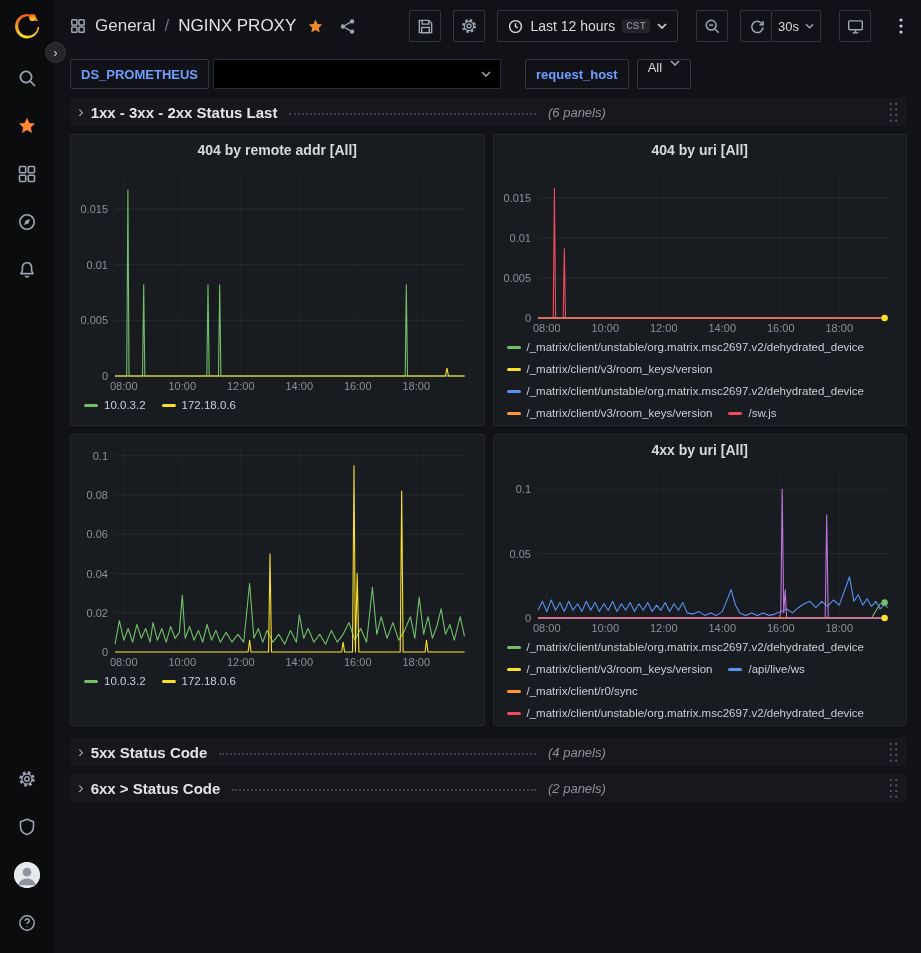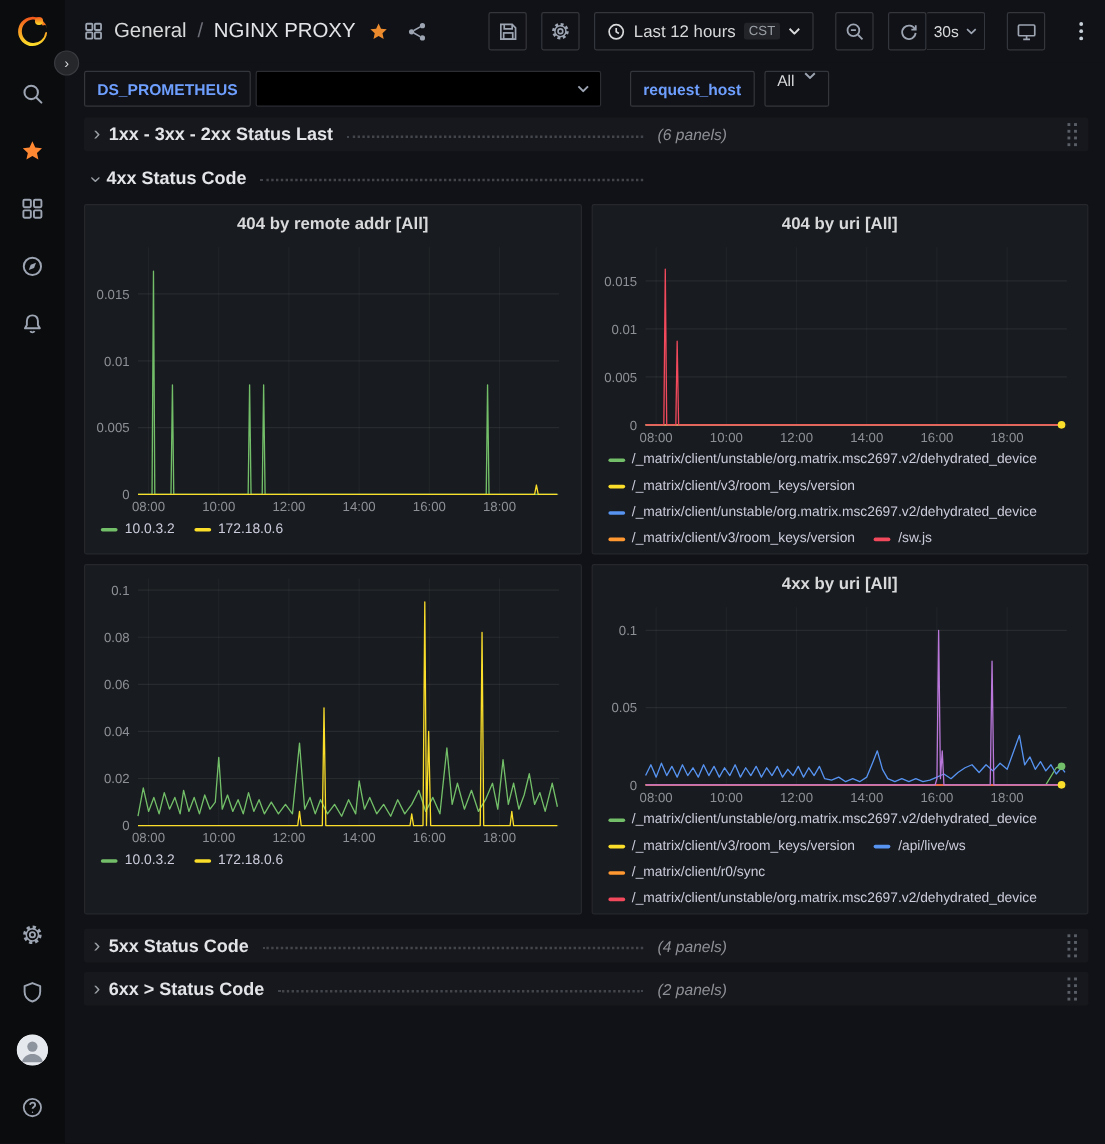--- a/index.html
+++ b/index.html
@@ -22,21 +22,21 @@
   .crumb .div{color:#6e7079;}
   .crumb .dash{color:#e3e4e8;font-weight:500;cursor:pointer;}
   .crumb-icon{color:#9da5b3;display:flex;}
   .star-fav{color:#eb8b2d;display:flex;cursor:pointer;margin-left:2px;}
   .share-ic{color:#9da5b3;display:flex;cursor:pointer;margin-left:6px;}
   .tb-actions{margin-left:auto;display:flex;align-items:center;}
   .tb-btn{height:32px;min-width:32px;border:1px solid #34363d;border-radius:2px;display:flex;align-items:center;justify-content:flex-end;color:#9da5b3;background:transparent;box-sizing:border-box;cursor:pointer;padding:0 6px;}
   .tb-gap{width:12px;}
   .tb-gap-lg{width:18px;}
   .timepick{gap:7px;padding:0 10px;color:#d8d9da;font-size:14px;}
-  .tz-badge{font-size:11px;color:#9aa0a6;background:#23242a;border-radius:2px;padding:1px 4px;}
+  .tz-badge{font-size:11px;color:#9aa0a6;background:#23242a;border-radius:2px;padding:1px 4px;font-family:Liberation Mono, monospace;}
   .tb-group{display:flex;}
   .tb-group .tb-btn+. tb-btn{border-left:none;}
   .tb-group .tb-btn:last-child{border-left:none;gap:6px;color:#d8d9da;font-size:13px;}
   .kebab-btn{border:none;min-width:24px;padding:0 4px;}
 
   
   .content{position:absolute;left:54px;top:52px;right:0;bottom:0;background:#111217;overflow:hidden;}
   .varbar{display:flex;align-items:center;padding:7px 16px 9px;height:30px;}
   .var-label{height:30px;display:flex;align-items:center;padding:10px 10px;border:1px solid #34363d;border-radius:2px;color:#6e9fff;font-size:13px;font-weight:700;box-sizing:border-box;cursor:pointer;}
   .var-black{width:288px;height:30px;background:#000;border:1px solid #2b2d33;border-radius:2px;display:flex;align-items:center;justify-content:flex-end;padding:0 9px;box-sizing:border-box;margin-left:4px;color:#9da5b3;cursor:pointer;}
@@ -306,27 +306,20 @@
     <div class="row collapsed">
       <div class="row-lead">
         <span class="chev">›</span>
         <span class="row-title">1xx - 3xx - 2xx Status Last</span>
         <span class="leader"></span>
       </div>
       <span class="row-count">(6 panels)</span>
       <span class="grip"></span>
     </div>
 
-    <div class="row expanded">
-      <div class="row-lead">
-        <span class="chev">›</span>
-        <span class="row-title">4xx Status Code</span>
-        <span class="leader"></span>
-      </div>
-    </div>
 
     <div class="panel-row">
       <section class="panel">
         <div class="panel-title">404 by remote addr [All]</div>
         <div class="panel-chart chart-tall">
             <svg width="397" height="232">
               <line x1="44.77499999999999" x2="44.77499999999999" y1="8" y2="214" stroke="rgba(240,250,255,0.04)"></line>
               <text x="44.77499999999999" y="228" text-anchor="middle" fill="#8e9097" font-size="11">08:00</text>
               <line x1="103.27499999999999" x2="103.27499999999999" y1="8" y2="214" stroke="rgba(240,250,255,0.04)"></line>
               <text x="103.27499999999999" y="228" text-anchor="middle" fill="#8e9097" font-size="11">10:00</text>

